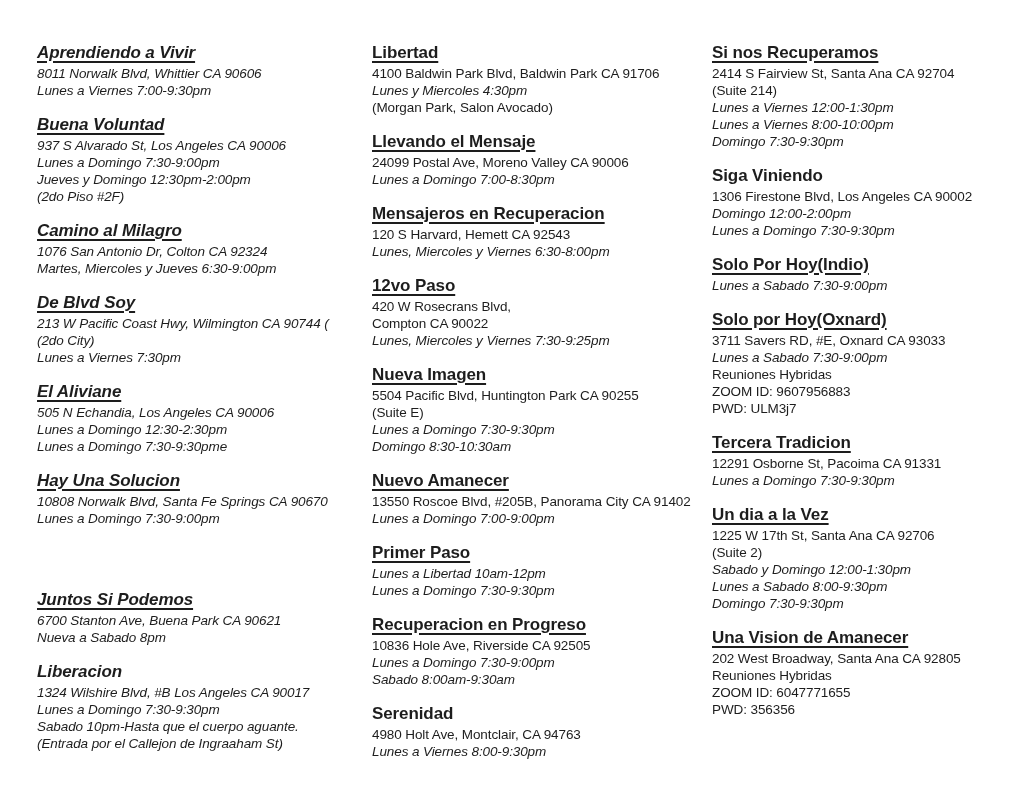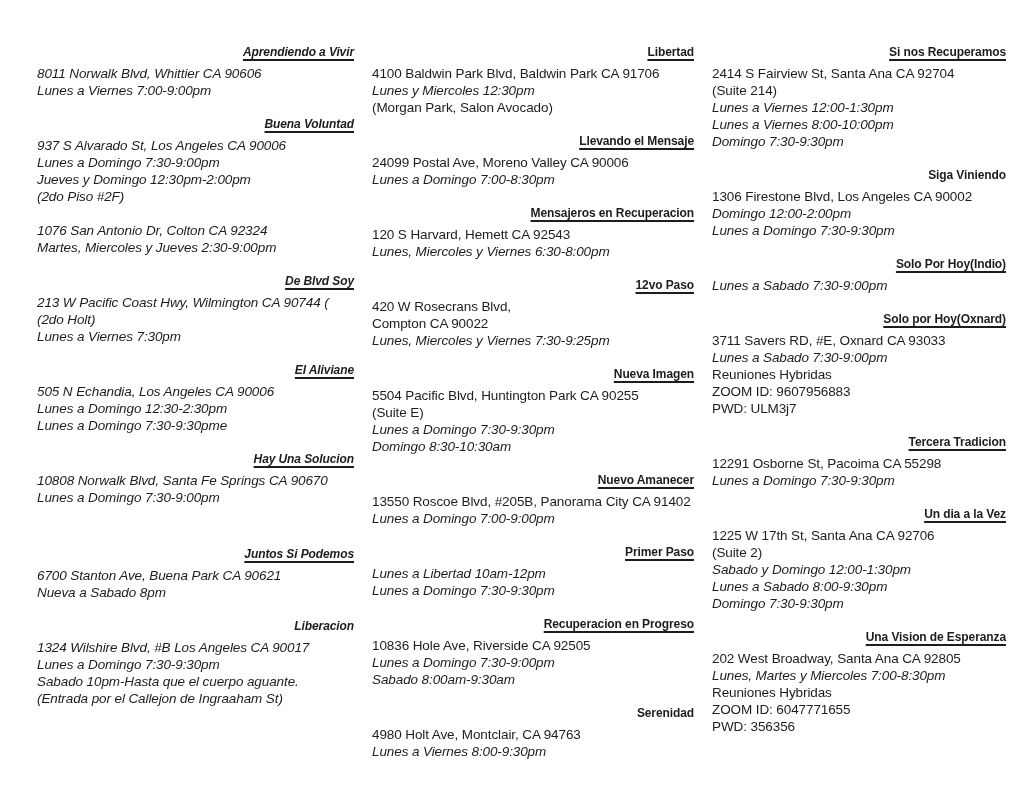--- a/index.html
+++ b/index.html
@@ -22,64 +22,64 @@
     letter-spacing: -0.1px;
   }
   .col {
     box-sizing: border-box;
     padding-right: 18px;
   }
   .col-1 { width: 335px; }
   .col-2 { width: 340px; }
   .col-3 { width: 312px; }
   .entry { margin-bottom: 17px; }
-  .entry.extra-gap { margin-top: 40px; }
+  .entry.extra-gap { margin-top: 64px; }
   .name {
     font-weight: bold;
-    font-size: 12px;
+    font-size: 17px;
     line-height: 17px;
     margin-bottom: 4px;
-    text-align: right;
   }
   .name.u {
     text-decoration: underline;
     text-underline-offset: 3px;
     text-decoration-thickness: 1.5px;
   }
   .i { font-style: italic; }
   .line {
     line-height: 17px;
     white-space: nowrap;
   }
 </style>
 </head>
 <body>
 
 <div class="page">
   <div class="col col-1">
       <div class="entry">
         <div class="name u i">Aprendiendo a Vivir</div>
         <div class="line i">8011 Norwalk Blvd, Whittier CA 90606</div>
-        <div class="line i">Lunes a Viernes 7:00-9:00pm</div>
+        <div class="line i">Lunes a Viernes 7:00-9:30pm</div>
       </div>
       <div class="entry">
         <div class="name u i">Buena Voluntad</div>
         <div class="line i">937 S Alvarado St, Los Angeles CA 90006</div>
         <div class="line i">Lunes a Domingo 7:30-9:00pm</div>
         <div class="line i">Jueves y Domingo 12:30pm-2:00pm</div>
         <div class="line i">(2do Piso #2F)</div>
       </div>
       <div class="entry">
+        <div class="name u i">Camino al Milagro</div>
         <div class="line i">1076 San Antonio Dr, Colton CA 92324</div>
-        <div class="line i">Martes, Miercoles y Jueves 2:30-9:00pm</div>
+        <div class="line i">Martes, Miercoles y Jueves 6:30-9:00pm</div>
       </div>
       <div class="entry">
         <div class="name u i">De Blvd Soy</div>
         <div class="line i">213 W Pacific Coast Hwy, Wilmington CA 90744 (</div>
-        <div class="line i">(2do Holt)</div>
+        <div class="line i">(2do City)</div>
         <div class="line i">Lunes a Viernes 7:30pm</div>
       </div>
       <div class="entry">
         <div class="name u i">El Aliviane</div>
         <div class="line i">505 N Echandia, Los Angeles CA 90006</div>
         <div class="line i">Lunes a Domingo 12:30-2:30pm</div>
         <div class="line i">Lunes a Domingo 7:30-9:30pme</div>
       </div>
       <div class="entry">
         <div class="name u i">Hay Una Solucion</div>
@@ -96,21 +96,21 @@
         <div class="line i">1324 Wilshire Blvd, #B Los Angeles CA 90017</div>
         <div class="line i">Lunes a Domingo 7:30-9:30pm</div>
         <div class="line i">Sabado 10pm-Hasta que el cuerpo aguante.</div>
         <div class="line i">(Entrada por el Callejon de Ingraaham St)</div>
       </div>
     </div>
   <div class="col col-2">
       <div class="entry">
         <div class="name u">Libertad</div>
         <div class="line">4100 Baldwin Park Blvd, Baldwin Park CA 91706</div>
-        <div class="line i">Lunes y Miercoles 12:30pm</div>
+        <div class="line i">Lunes y Miercoles 4:30pm</div>
         <div class="line">(Morgan Park, Salon Avocado)</div>
       </div>
       <div class="entry">
         <div class="name u">Llevando el Mensaje</div>
         <div class="line">24099 Postal Ave, Moreno Valley CA 90006</div>
         <div class="line i">Lunes a Domingo 7:00-8:30pm</div>
       </div>
       <div class="entry">
         <div class="name u">Mensajeros en Recuperacion</div>
         <div class="line">120 S Harvard, Hemett CA 92543</div>
@@ -173,33 +173,32 @@
       <div class="entry">
         <div class="name u">Solo por Hoy(Oxnard)</div>
         <div class="line">3711 Savers RD, #E, Oxnard CA 93033</div>
         <div class="line i">Lunes a Sabado 7:30-9:00pm</div>
         <div class="line">Reuniones Hybridas</div>
         <div class="line">ZOOM ID: 9607956883</div>
         <div class="line">PWD: ULM3j7</div>
       </div>
       <div class="entry">
         <div class="name u">Tercera Tradicion</div>
-        <div class="line">12291 Osborne St, Pacoima CA 55298</div>
+        <div class="line">12291 Osborne St, Pacoima CA 91331</div>
         <div class="line i">Lunes a Domingo 7:30-9:30pm</div>
       </div>
       <div class="entry">
         <div class="name u">Un dia a la Vez</div>
         <div class="line">1225 W 17th St, Santa Ana CA 92706</div>
         <div class="line">(Suite 2)</div>
         <div class="line i">Sabado y Domingo 12:00-1:30pm</div>
         <div class="line i">Lunes a Sabado 8:00-9:30pm</div>
         <div class="line i">Domingo 7:30-9:30pm</div>
       </div>
       <div class="entry">
-        <div class="name u">Una Vision de Esperanza</div>
+        <div class="name u">Una Vision de Amanecer</div>
         <div class="line">202 West Broadway, Santa Ana CA 92805</div>
-        <div class="line i">Lunes, Martes y Miercoles 7:00-8:30pm</div>
         <div class="line">Reuniones Hybridas</div>
         <div class="line">ZOOM ID: 6047771655</div>
         <div class="line">PWD: 356356</div>
       </div>
     </div>
 </div>
 
 </body></html>

